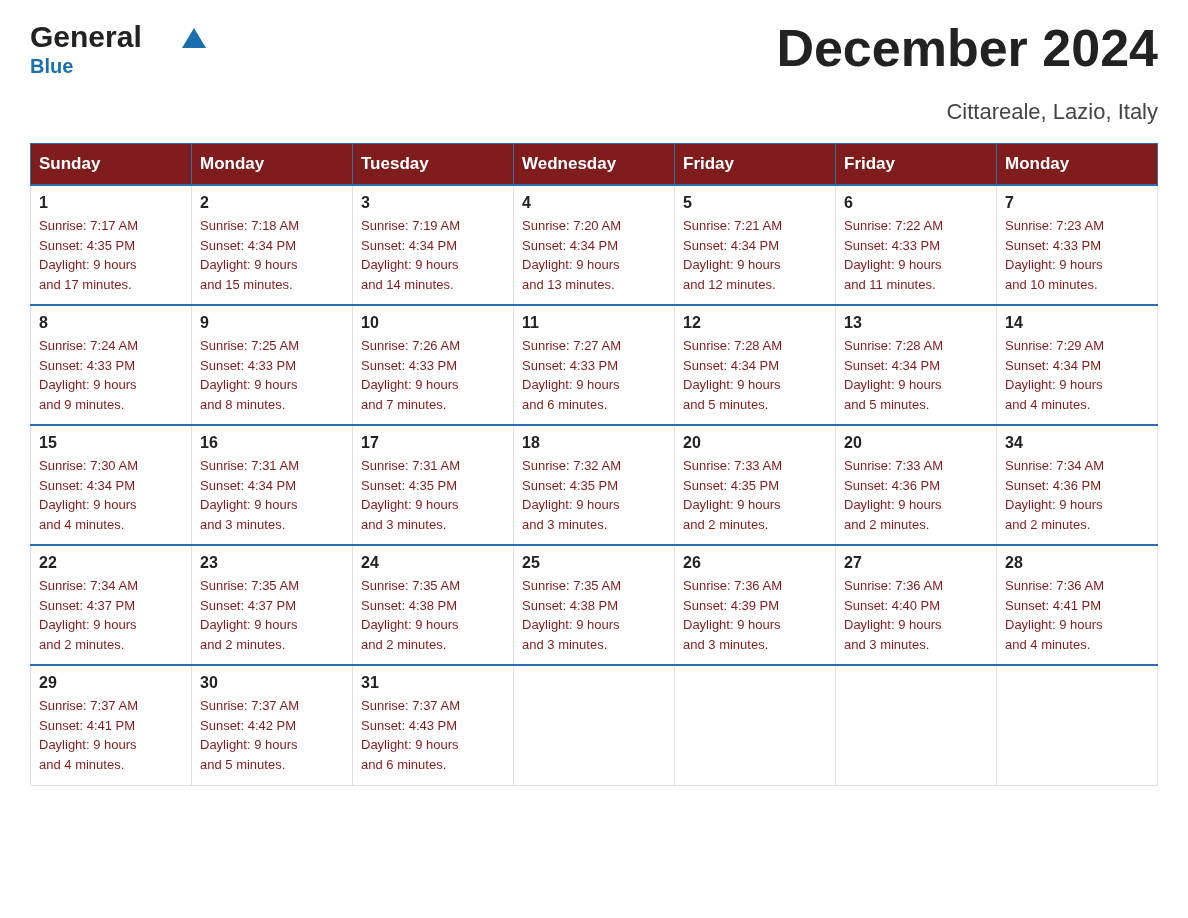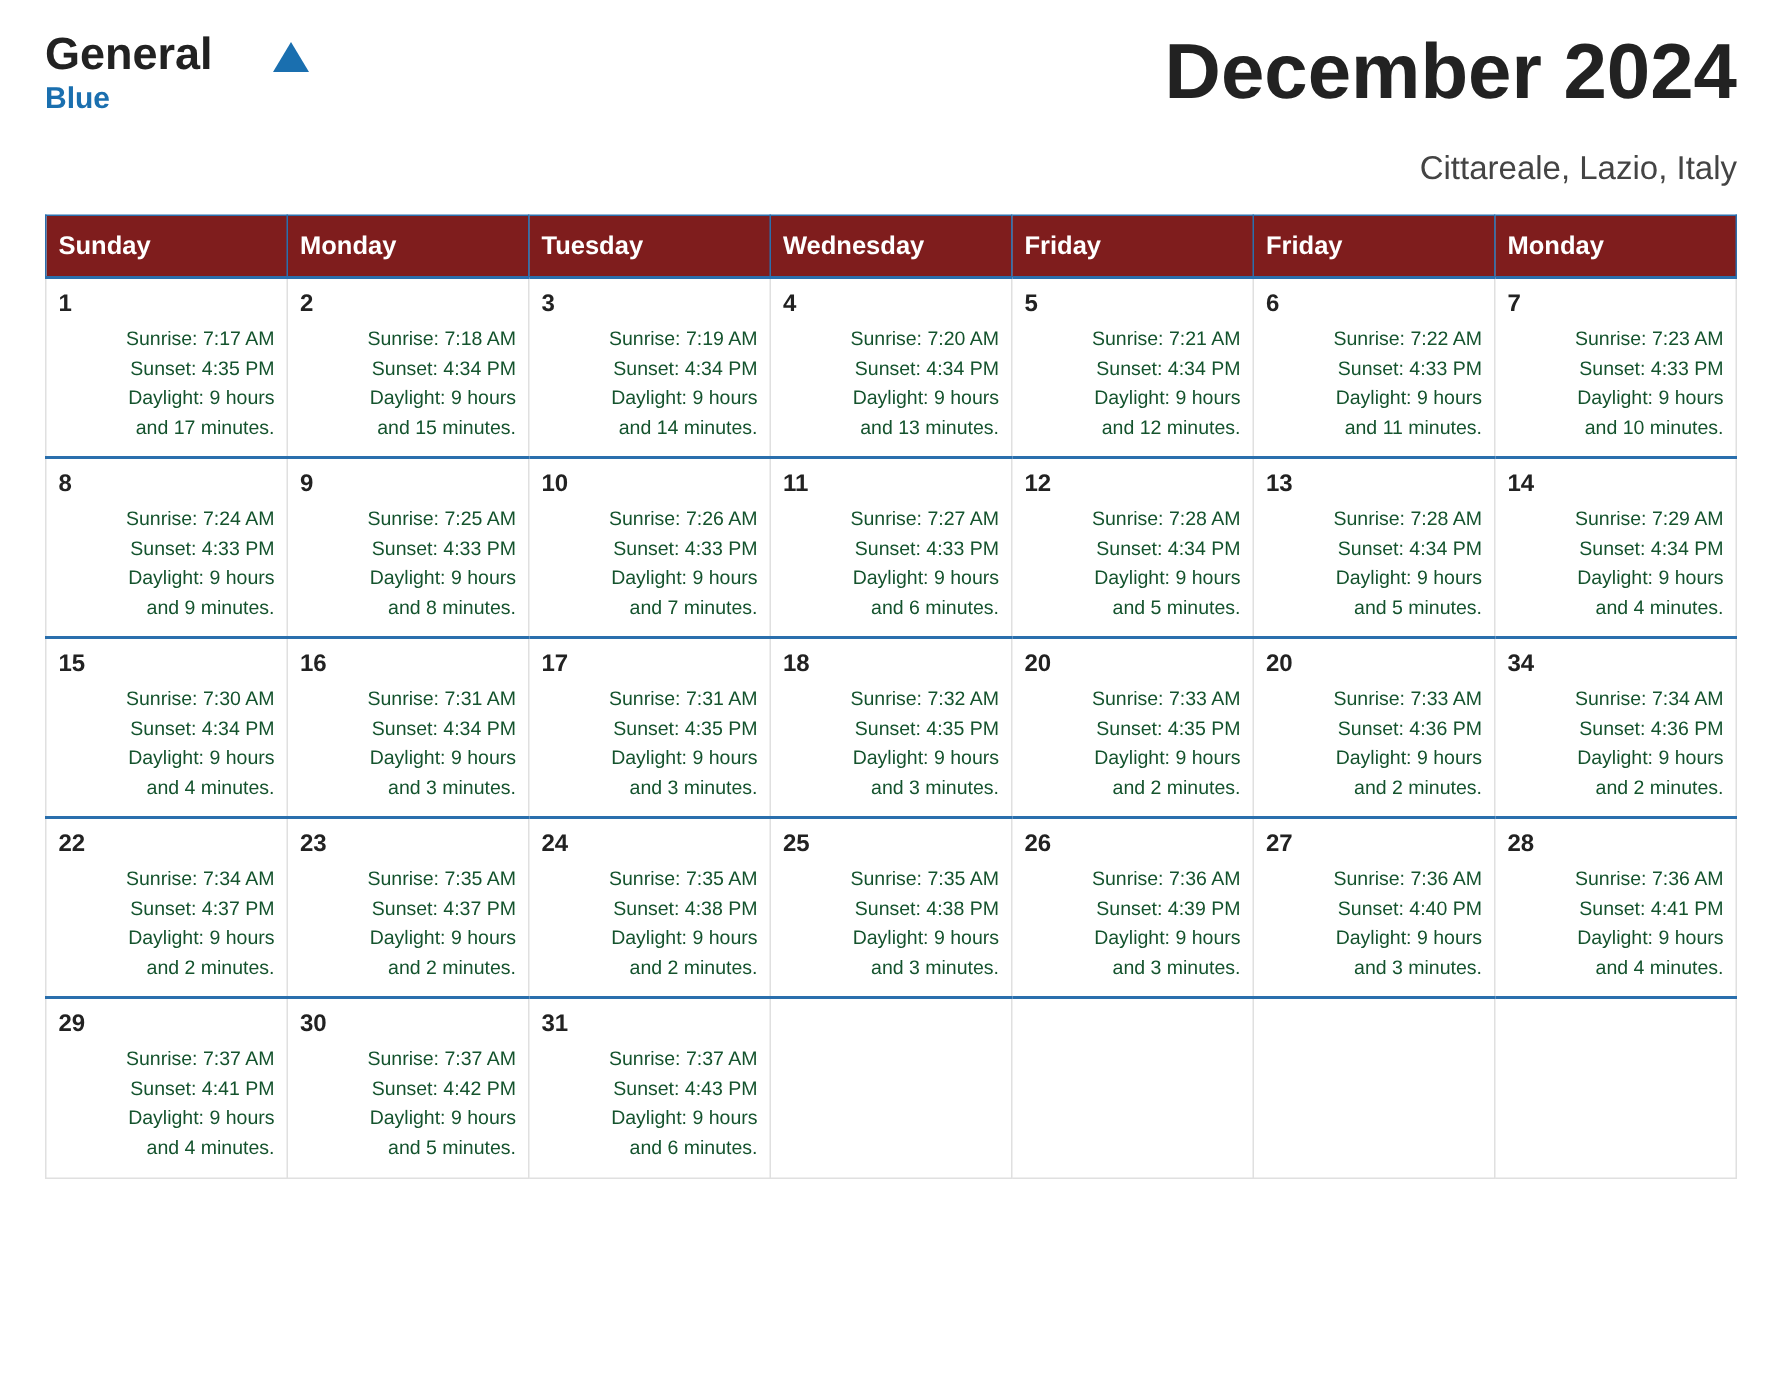--- a/index.html
+++ b/index.html
@@ -60,22 +60,21 @@
     }
     .calendar-table tbody tr td .day-num {
       font-size: 16px;
       font-weight: bold;
       margin-bottom: 4px;
       display: block;
     }
     .calendar-table tbody tr td .day-info {
       font-size: 13px;
       line-height: 1.5;
-      color: #14532d;
-      text-align: right;
+      color: #7f1d1d;
     }
     .calendar-table tbody tr:nth-child(odd) td {
       background: #fff;
     }
     .calendar-table tbody tr:nth-child(even) td {
       background: #fff;
     }
     .empty-cell {
       background: #fff !important;
     }

